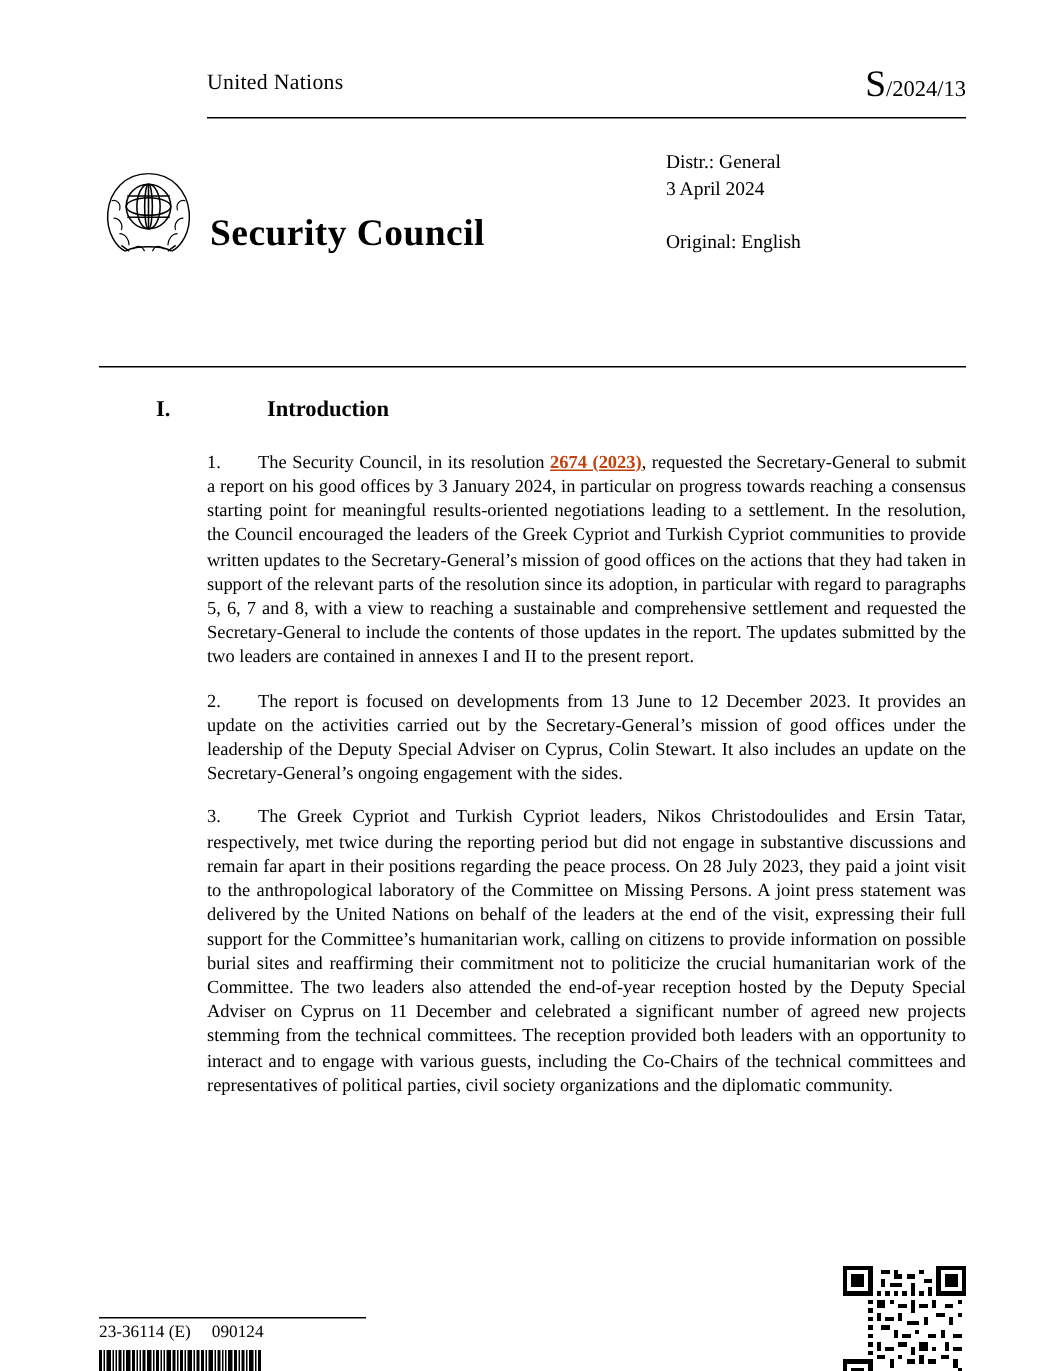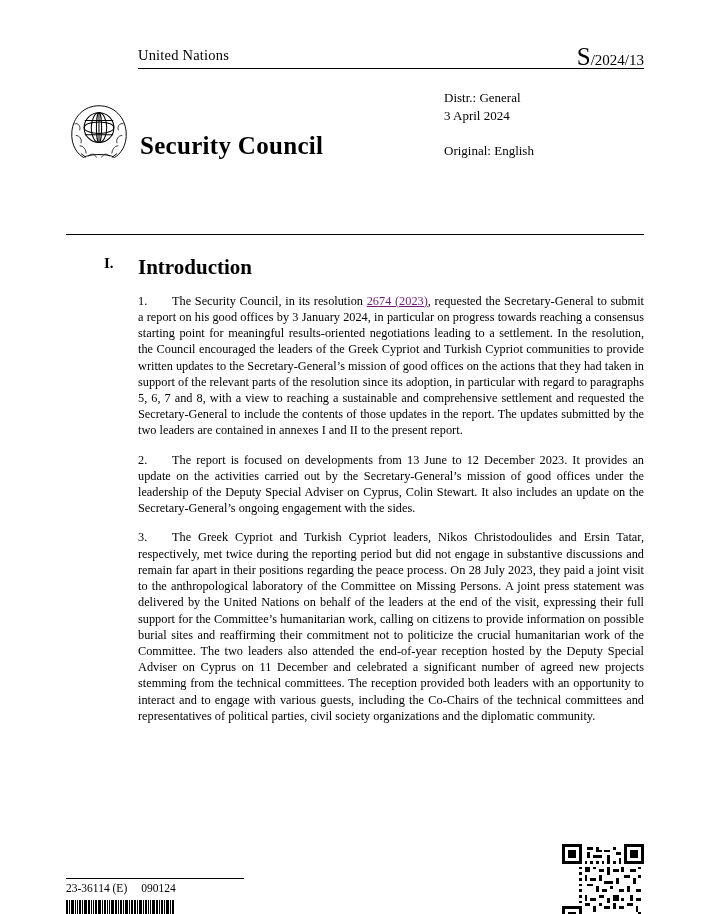--- a/index.html
+++ b/index.html
@@ -35,21 +35,21 @@
     font-size: 15px;
     white-space: nowrap;
   }
   .symbol-line .big-s {
     font-size: 25px;
     line-height: 1;
     font-family: "Liberation Serif", serif;
   }
   .un-line {
     border-bottom: 1px solid #000;
-    padding-bottom: 2px;
+    padding-bottom: 12px;
     margin-left: 72px;
     margin-right: 0;
     min-height: 20px;
   }
   .un-title {
     font-size: 14.5px;
     letter-spacing: 0.2px;
   }
   .header-body {
     display: flex;
@@ -105,38 +105,39 @@
     min-height: 22px;
   }
   .section-num {
     position: absolute;
     left: 38px;
     top: 0;
     font-size: 15px;
     font-weight: bold;
   }
   .section-title {
-    margin-left: 72px;
-    font-size: 21px;
+    margin-left: 112px;
+    font-size: 15px;
     font-weight: bold;
   }
   .para {
     margin: 13px 0 0 72px;
     font-size: 12.3px;
     line-height: 1.32;
     text-align: justify;
     position: relative;
   }
   .para .pnum {
     display: inline-block;
     width: 34px;
   }
   .link {
-    color: #701a75;
+    color: #c2410c;
     text-decoration: underline;
+    font-weight: bold;
   }
 
   
   .footer {
     position: absolute;
     left: 66px;
     right: 62px;
     bottom: 20px;
     height: 90px;
   }

